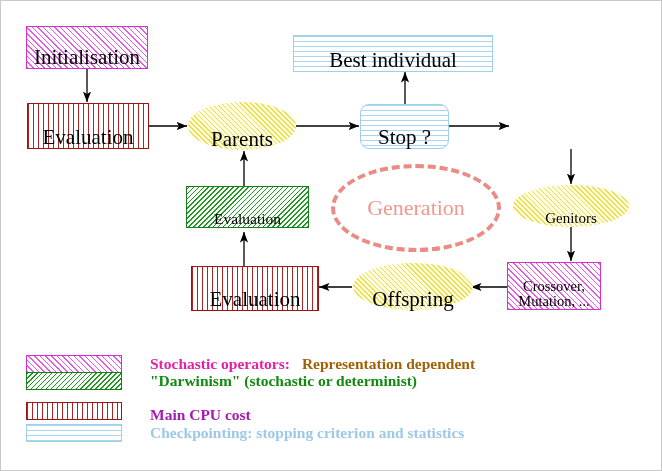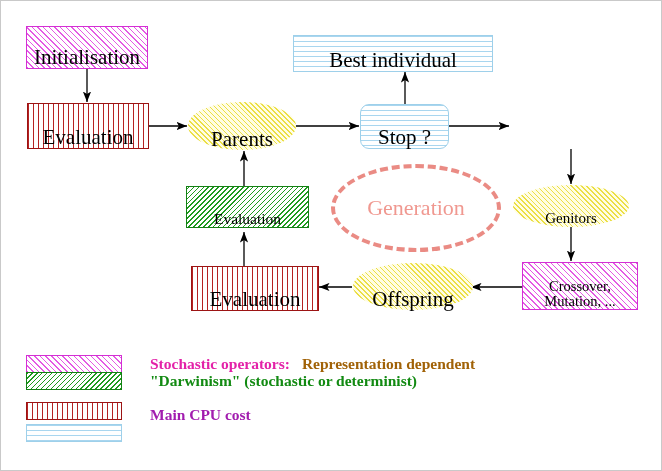--- a/index.html
+++ b/index.html
@@ -176,21 +176,21 @@
 
   <div class="node box round h-blue" style="left:359px; top:103px; width:89px; height:45px; font-size:21px;">
     <span class="lbl">Stop ?</span>
   </div>
 
 
   <div class="node ellipse h-yellow" style="left:512px; top:184px; width:116px; height:42px; font-size:15px;">
     <span class="lbl">Genitors</span>
   </div>
 
-  <div class="node box h-magenta" style="left:521px; top:261px; width:116px; height:48px; font-size:14.5px;">
+  <div class="node box h-magenta" style="left:506px; top:261px; width:94px; height:48px; font-size:14.5px;">
     <span class="lbl">Crossover,
 Mutation, ...</span>
   </div>
 
   <div class="node ellipse h-yellow" style="left:352px; top:262px; width:120px; height:47px; font-size:21px;">
     <span class="lbl">Offspring</span>
   </div>
 
   <div class="node box h-red" style="left:190px; top:265px; width:128px; height:45px; font-size:21px;">
     <span class="lbl">Evaluation</span>
@@ -217,17 +217,18 @@
       <span class="legend-text lt-green">"Darwinism" (stochastic or determinist)</span>
     </div>
 
     <div class="legend-row" style="left:25px; top:397px;">
       <span class="swatch h-red"></span>
       <span class="legend-text lt-red">Main CPU cost</span>
     </div>
 
     <div class="legend-row" style="left:25px; top:423px;">
       <span class="swatch h-blue"></span>
+      <span class="legend-text lt-blue">Checkpointing: stopping criterion and statistics</span>
     </div>
 
   </div>
 
 </div>
 
 </body></html>

